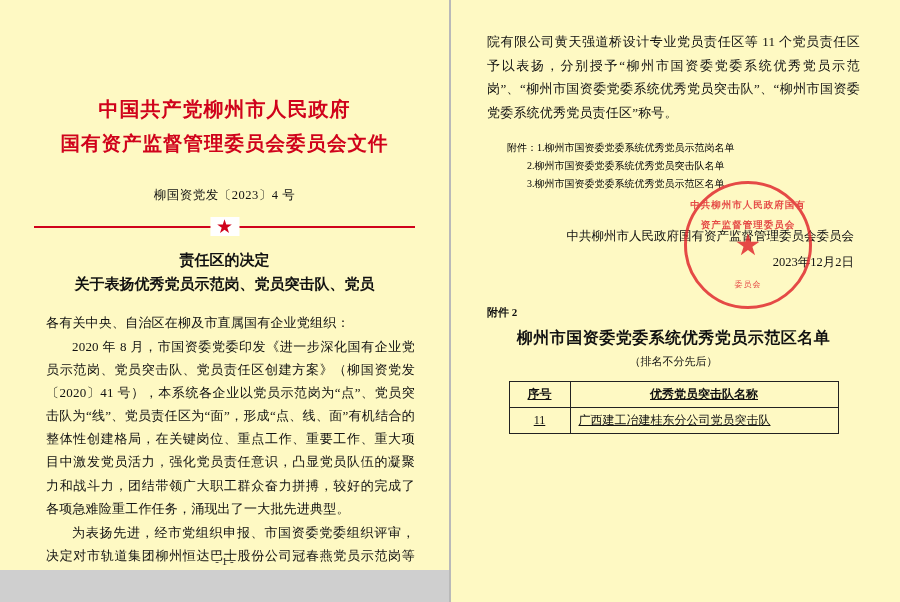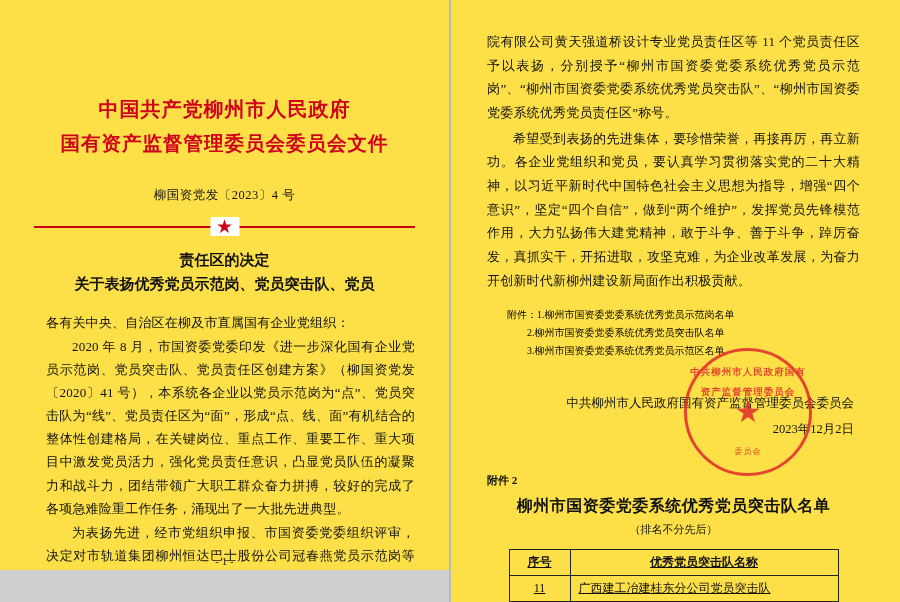--- a/index.html
+++ b/index.html
@@ -15,21 +15,21 @@
   }
   .page-wrap {
     position: relative;
     width: 900px;
     height: 602px;
     display: flex;
     background: #cfcfcf;
   }
   .page {
     position: relative;
-    background: #fde047;
+    background: #fef9c3;
     overflow: hidden;
   }
   .page-left {
     width: 449px;
     height: 570px;
     box-sizing: border-box;
     padding: 18px 34px 0 34px;
   }
   .gutter {
     width: 2px;
@@ -268,41 +268,40 @@
 
     <div class="page-num">- 1 -</div>
   </div>
 
   <div class="gutter"></div>
 
   <div class="page page-right">
 
     <div class="r-body">
       <p>院有限公司黄天强道桥设计专业党员责任区等 11 个党员责任区予以表扬，分别授予“柳州市国资委党委系统优秀党员示范岗”、“柳州市国资委党委系统优秀党员突击队”、“柳州市国资委党委系统优秀党员责任区”称号。</p>
-      <p class="indent2">希望受到表扬的先进集体，要珍惜荣誉，再接再厉，再立新功。各企业党组织和党员，要认真学习贯彻落实党的二十大精神，以习近平新时代中国特色社会主义思想为指导，增强“四个意识”，坚定“四个自信”，做到“两个维护”，发挥党员先锋模范作用，大力弘扬伟大建党精神，敢于斗争、善于斗争，踔厉奋发，真抓实干，开拓进取，攻坚克难，为企业改革发展，为奋力开创新时代新柳州建设新局面作出积极贡献。</p>
     </div>
 
     <div class="attach-block">
       <div class="a-head">附件：1.柳州市国资委党委系统优秀党员示范岗名单</div>
       <div class="a-line">2.柳州市国资委党委系统优秀党员突击队名单</div>
       <div class="a-line">3.柳州市国资委党委系统优秀党员示范区名单</div>
     </div>
 
     <div class="signature">
       <div class="seal">
         <div class="seal-top">中共柳州市人民政府国有资产监督管理委员会</div>
         <div class="seal-star">★</div>
         <div class="seal-bottom">委员会</div>
       </div>
       <div>中共柳州市人民政府国有资产监督管理委员会委员会</div>
       <div>2023年12月2日</div>
     </div>
 
     <div class="attach2-label">附件 2</div>
-    <div class="attach2-title">柳州市国资委党委系统优秀党员突击队名单</div>
+    <div class="attach2-title">柳州市国资委党委系统优秀党员示范区名单</div>
     <div class="attach2-sub">（排名不分先后）</div>
 
     <table class="tbl">
       <thead>
         <tr>
           <th class="col-no">序号</th>
           <th>优秀党员突击队名称</th>
         </tr>
       </thead>
       <tbody>

